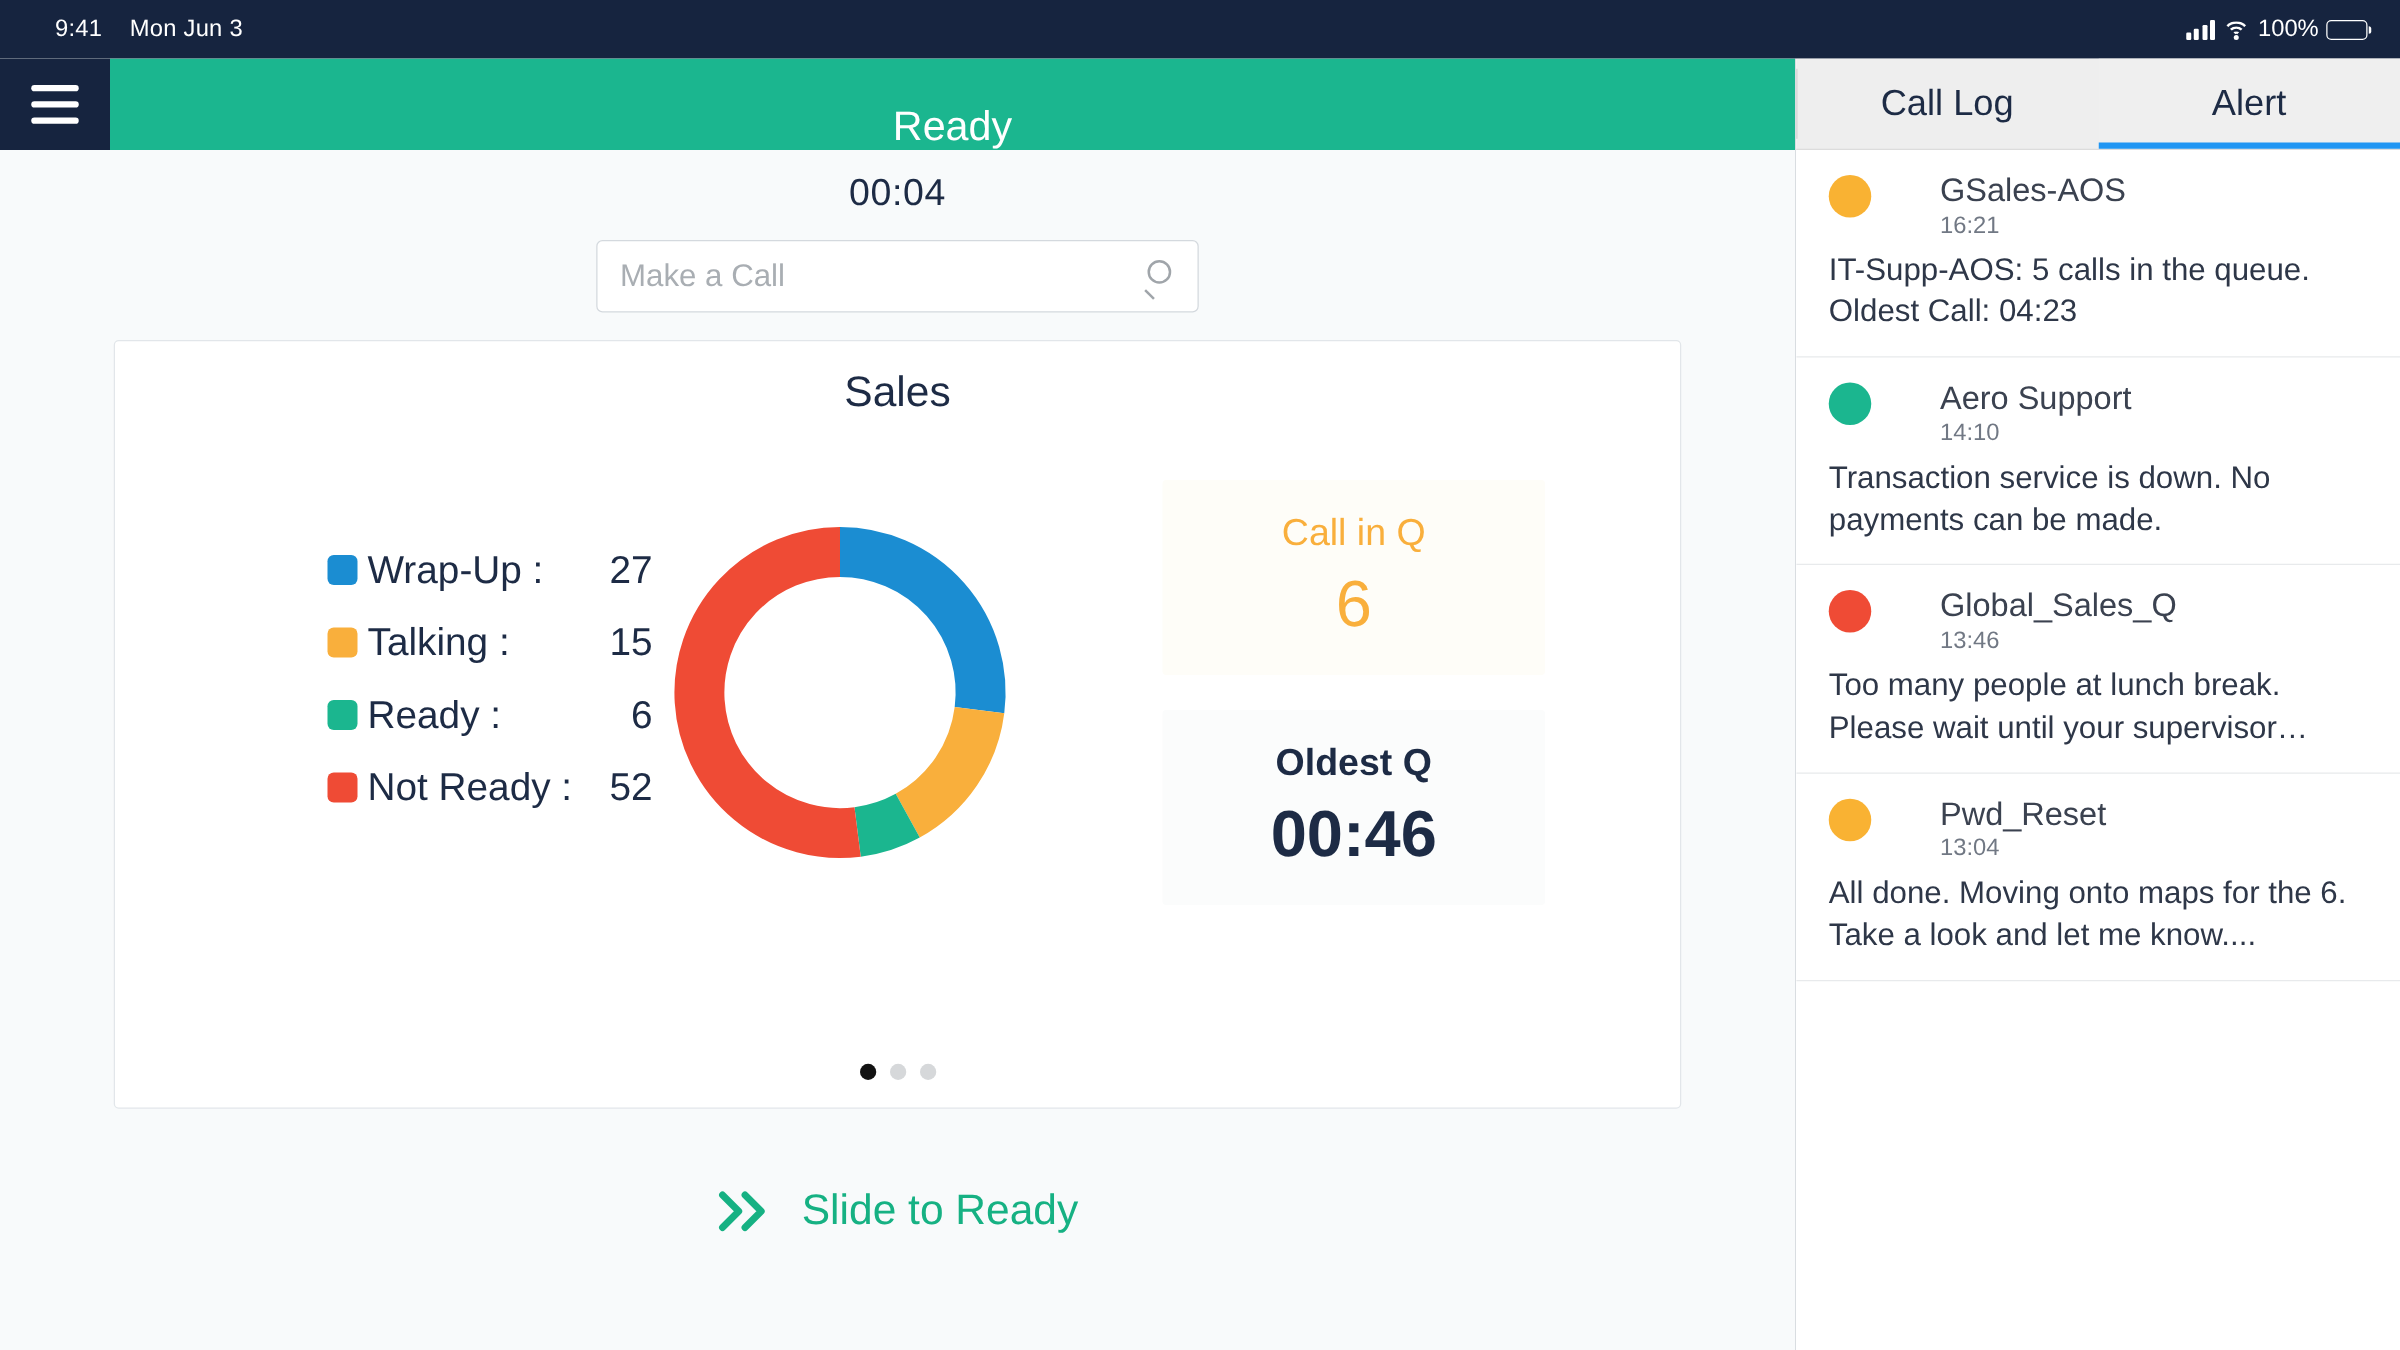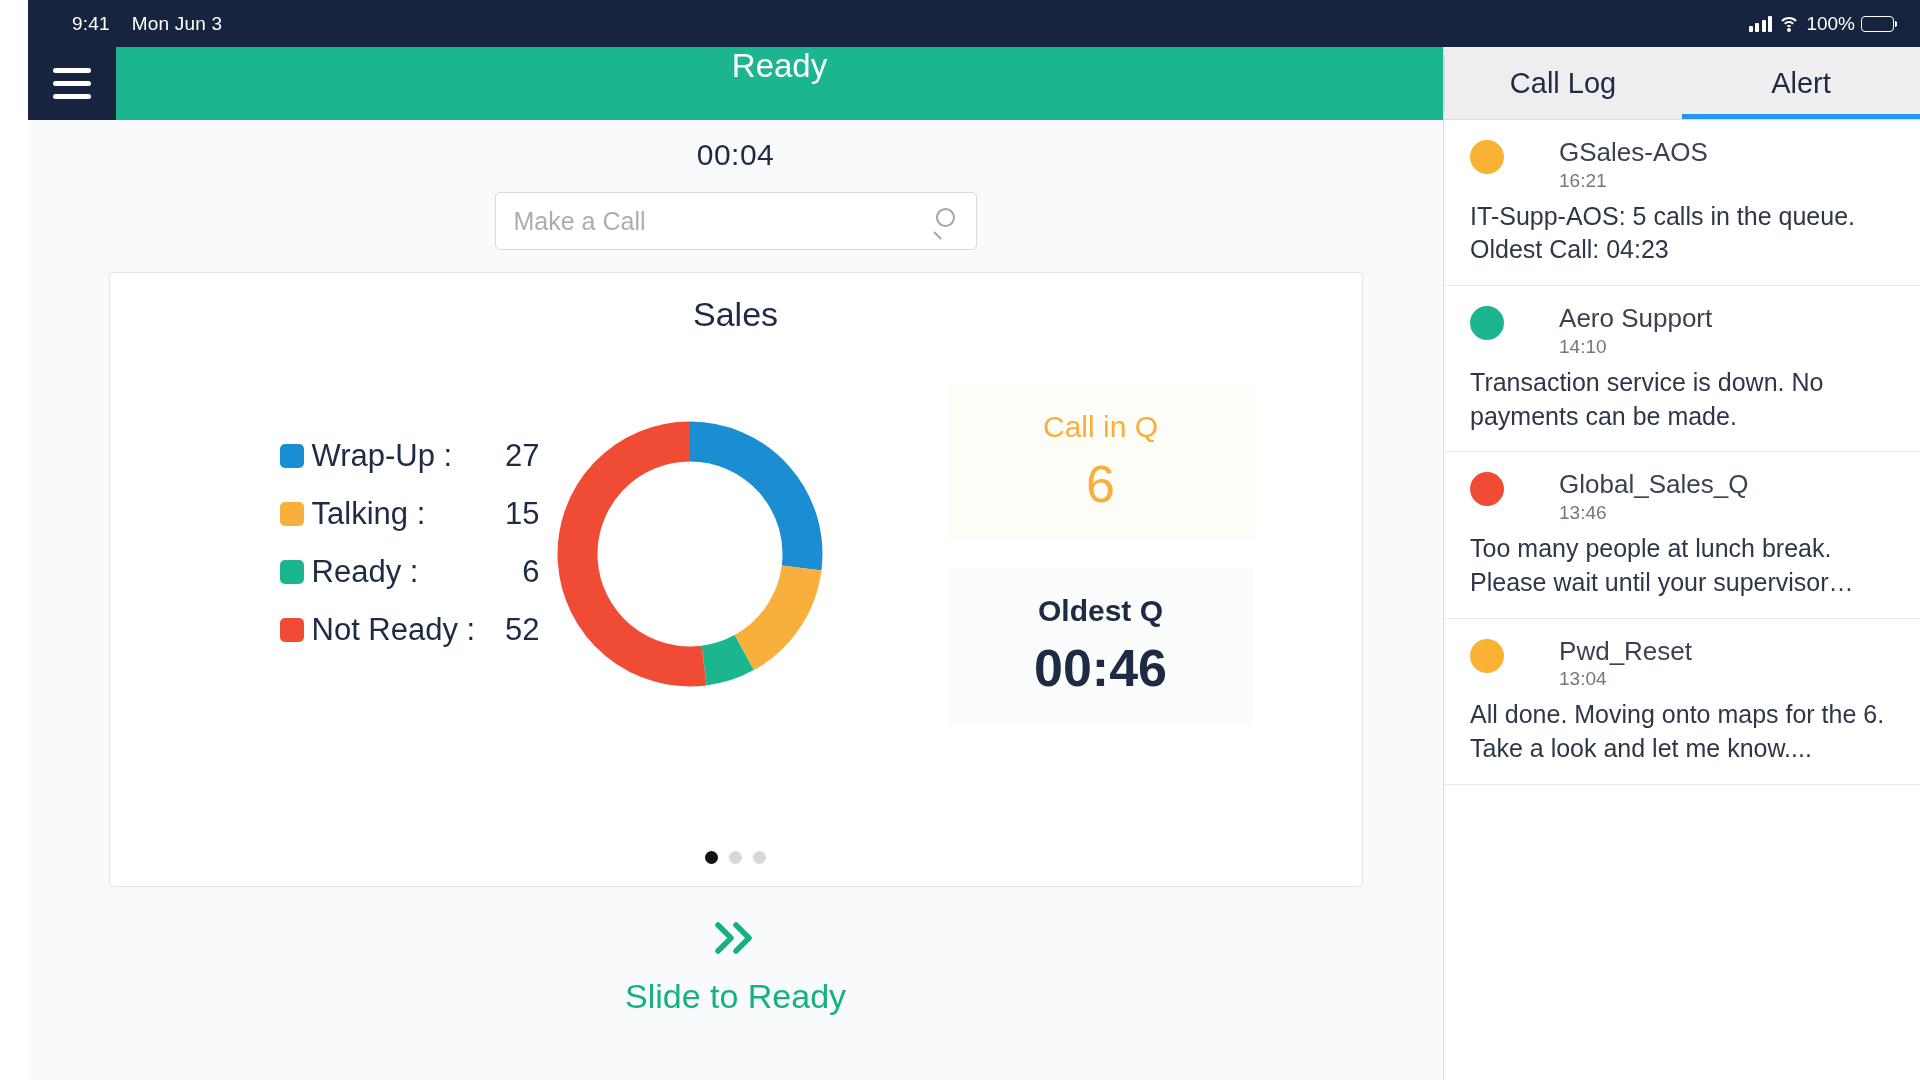--- a/index.html
+++ b/index.html
@@ -1,21 +1,21 @@
 <!DOCTYPE html>
 <html><head>
 <meta charset="utf-8">
 <style>
   * { margin:0; padding:0; box-sizing:border-box; }
   html, body {
     width:1920px; height:1080px;
     font-family:"Liberation Sans", sans-serif;
     background:#ffffff; overflow:hidden;
   }
-  #app { position:relative; width:1920px; height:1080px; display:flex; flex-direction:column;padding-left:28px; }
+  #app { position:relative; width:1920px; height:1080px; display:flex; flex-direction:column; }
 
   
   .statusbar {
     height:47px; background:#16243f; color:#ffffff;
     display:flex; align-items:center; padding:0 26px;
     font-size:19px; flex:0 0 47px;
   }
   .sb-left { display:flex; align-items:center; gap:22px; padding-left:18px; }
   .sb-time { font-weight:400; letter-spacing:.2px; }
   .sb-date { font-weight:400; letter-spacing:.2px; }
@@ -46,21 +46,21 @@
     background:#f8fafb; border-right:1px solid #d9dde1; }
   .right-pane { width:483px; background:#ffffff; display:flex; flex-direction:column; }
 
   
   .topbar { height:73px; display:flex; flex:0 0 73px; }
   .menu-btn { width:88px; background:#16243f; display:flex;
     align-items:center; justify-content:center; cursor:pointer; }
   .burger { display:flex; flex-direction:column; gap:8px; }
   .burger i { display:block; width:38px; height:5px; background:#fff; border-radius:2.5px; }
   .status-bar-green { flex:1; background:#1bb68f; display:flex;
-    align-items:flex-start; justify-content:center; }
+    align-items:flex-end; justify-content:center; }
   .status-bar-green .label { color:#ffffff; font-size:33px; font-weight:400; }
 
   
   .timer { text-align:center; color:#1d2b45; font-size:30px;
     padding-top:18px; padding-bottom:8px; letter-spacing:.5px; }
 
   
   .search-row { display:flex; justify-content:center; padding-top:12px; }
   .search-box { width:482px; height:58px; background:#fff;
     border:1px solid #d4d9de; border-radius:5px;
@@ -107,21 +107,21 @@
 
   
   .dots { position:absolute; bottom:22px; left:0; right:0;
     display:flex; justify-content:center; gap:11px; }
   .dot { width:13px; height:13px; border-radius:50%; background:#d6d8da; }
   .dot.active { background:#121212; }
 
   
   .slide-row { flex:1; display:flex; align-items:center; justify-content:center;
     padding-bottom:30px; }
-  .slide-btn { display:flex; align-items:center; gap:22px; cursor:pointer;flex-direction:column; }
+  .slide-btn { display:flex; align-items:center; gap:22px; cursor:pointer; }
   .chev { display:flex; }
   .chev svg { display:block; }
   .slide-label { font-size:34px; color:#16b183; }
 
   
   .tabs { display:flex; height:73px; flex:0 0 73px;
     background:#eeeeee; border-bottom:1px solid #dcdcdc; }
   .tab { flex:1; display:flex; align-items:center; justify-content:center;
     font-size:29px; color:#1d2b45; cursor:pointer; position:relative; }
   .tab.active { background:#efefef; }

